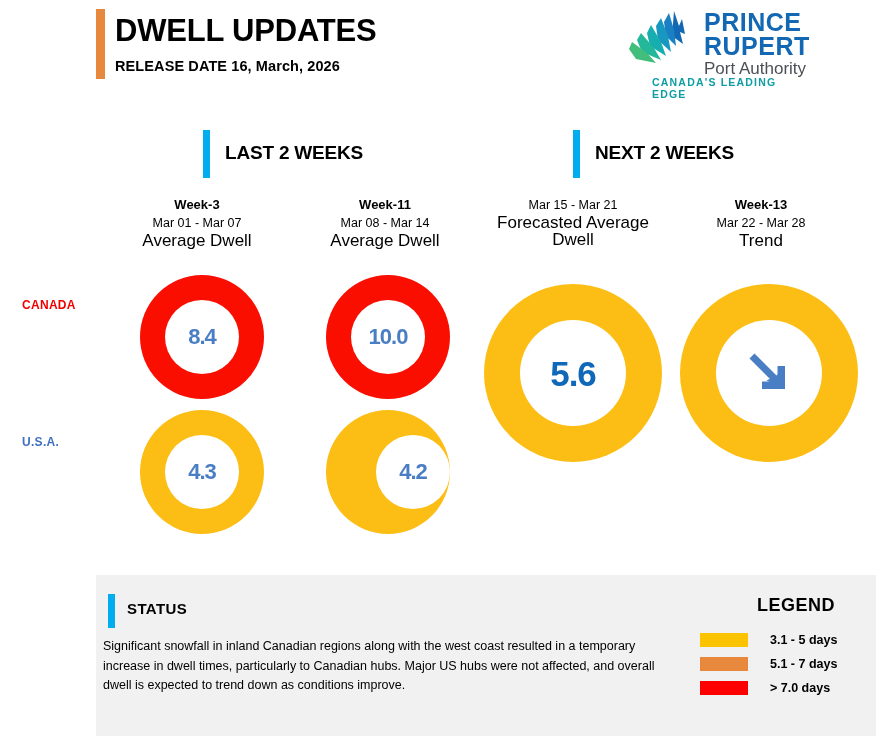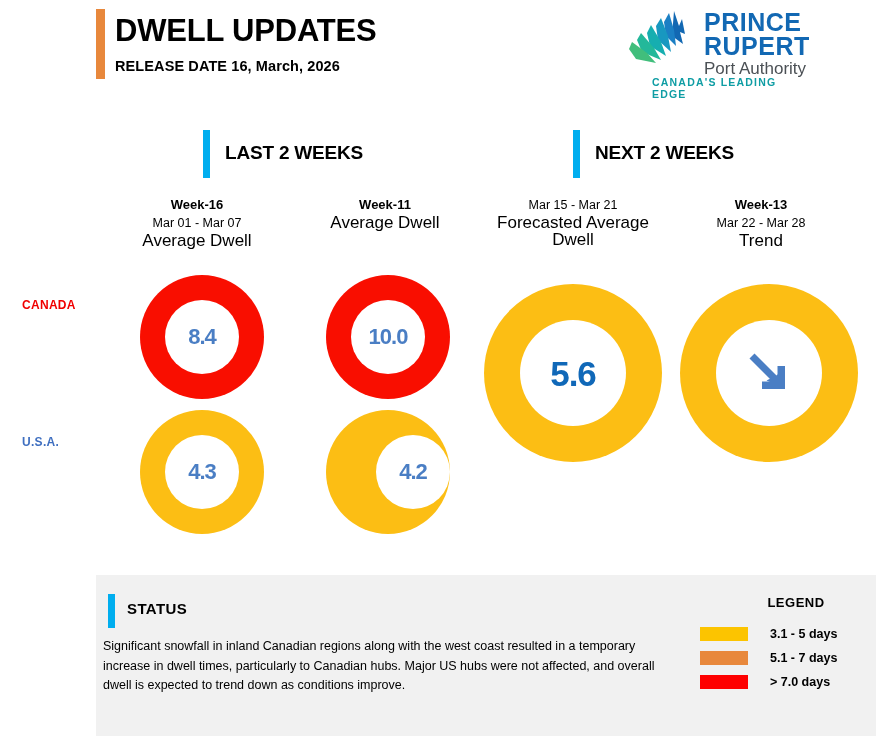--- a/index.html
+++ b/index.html
@@ -109,21 +109,21 @@
     position: absolute; left: 31px; top: 25px;
     font-size: 15px; font-weight: 700; color: #000; letter-spacing: 0.4px;
   }
   .status-body {
     position: absolute; left: 7px; top: 62px; width: 580px;
     font-size: 12.5px; font-weight: 400; color: #000000; line-height: 19.5px;
   }
 
   .legend { position: absolute; left: 604px; top: 20px; width: 176px; }
   .legend-title {
-    font-size: 13px; font-weight: 700; color: #000; letter-spacing: 0.5px;
+    font-size: 18px; font-weight: 700; color: #000; letter-spacing: 0.5px;
     text-align: center; margin-left: 16px; margin-bottom: 13px;
   }
   .legend-row { display: flex; align-items: center; height: 22px; margin-bottom: 2px; }
   .legend-swatch { width: 48px; height: 14px; flex: 0 0 48px; }
   .legend-text { font-size: 12.5px; font-weight: 700; color: #000; margin-left: 22px; }
 </style>
 </head>
 <body>
 
 <div id="page">
@@ -154,26 +154,27 @@
   <div class="banner" id="banner-last">
     <div class="bar"></div>
     <div class="label">LAST 2 WEEKS</div>
   </div>
   <div class="banner" id="banner-next">
     <div class="bar"></div>
     <div class="label">NEXT 2 WEEKS</div>
   </div>
 
   <div class="weekhead" id="wh-0">
-    <div class="wk">Week-16</div>
+    <div class="wk">Week-3</div>
     <div class="dates">Mar 01 - Mar 07</div>
     <div class="desc">Average Dwell</div>
   </div>
   <div class="weekhead" id="wh-1">
     <div class="wk">Week-11</div>
+    <div class="dates">Mar 08 - Mar 14</div>
     <div class="desc">Average Dwell</div>
   </div>
   <div class="weekhead" id="wh-2">
     <div class="dates">Mar 15 - Mar 21</div>
     <div class="desc">Forecasted Average Dwell</div>
   </div>
   <div class="weekhead" id="wh-3">
     <div class="wk">Week-13</div>
     <div class="dates">Mar 22 - Mar 28</div>
     <div class="desc">Trend</div>

